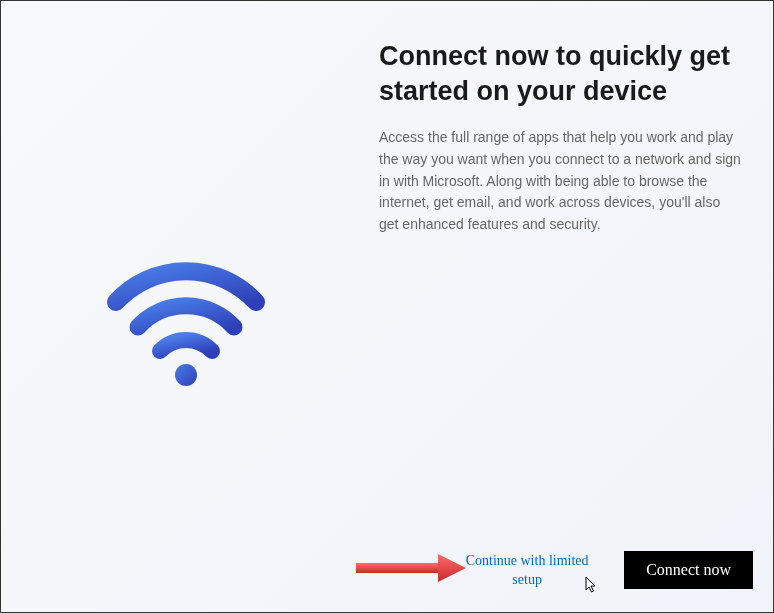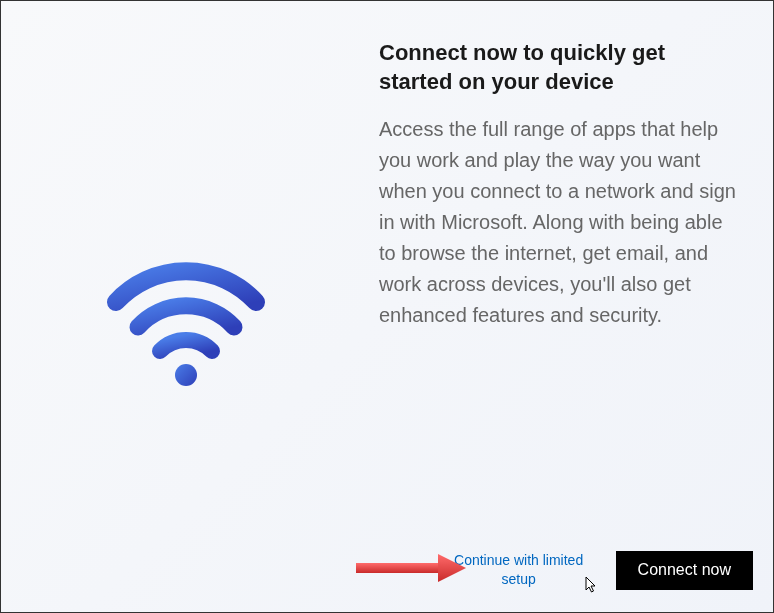--- a/index.html
+++ b/index.html
@@ -33,38 +33,40 @@
       width: 160px;
       height: 130px;
       position: relative;
       margin-top: 30px;
     }
     .right-panel {
       flex: 1;
       padding: 38px 30px 0 8px;
     }
     .title {
-      font-size: 22px;
+      font-size: 27px;
       font-weight: 600;
       color: #1a1a1a;
       line-height: 1.3;
       margin-bottom: 18px;
     }
     .description {
-      font-size: 20px;
+      font-size: 14px;
       color: #666;
       line-height: 1.55;
       max-width: 365px;
     }
     .footer {
       position: absolute;
       bottom: 22px;
       right: 20px;
       display: flex;
+      align-items: center;
       gap: 22px;
+      font-family: Liberation Serif, serif;
     }
     .limited-link {
       color: #0067c0;
       font-size: 14px;
       text-align: center;
       line-height: 1.4;
       cursor: pointer;
       max-width: 150px;
     }
     .connect-button {

